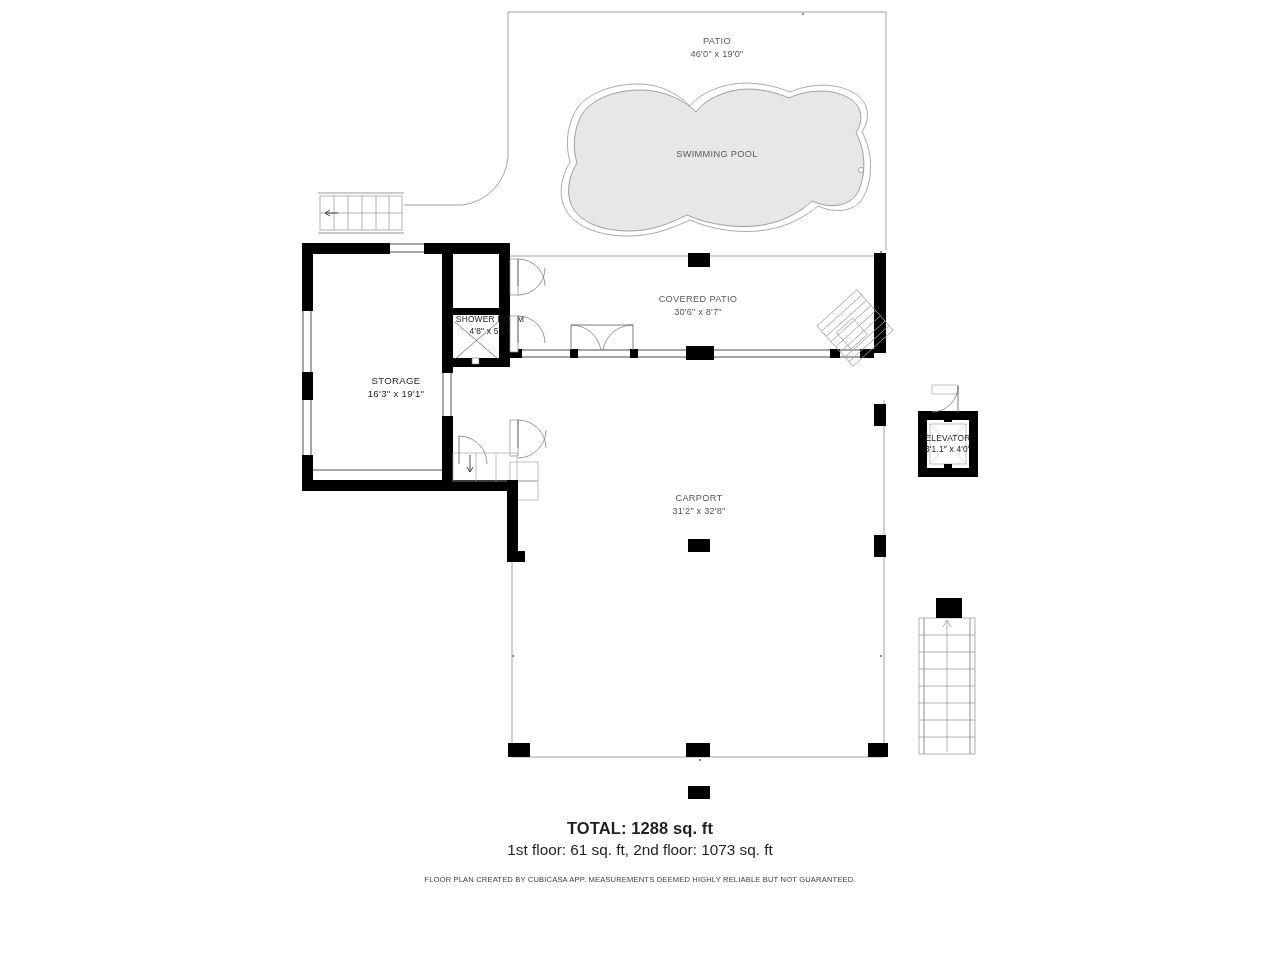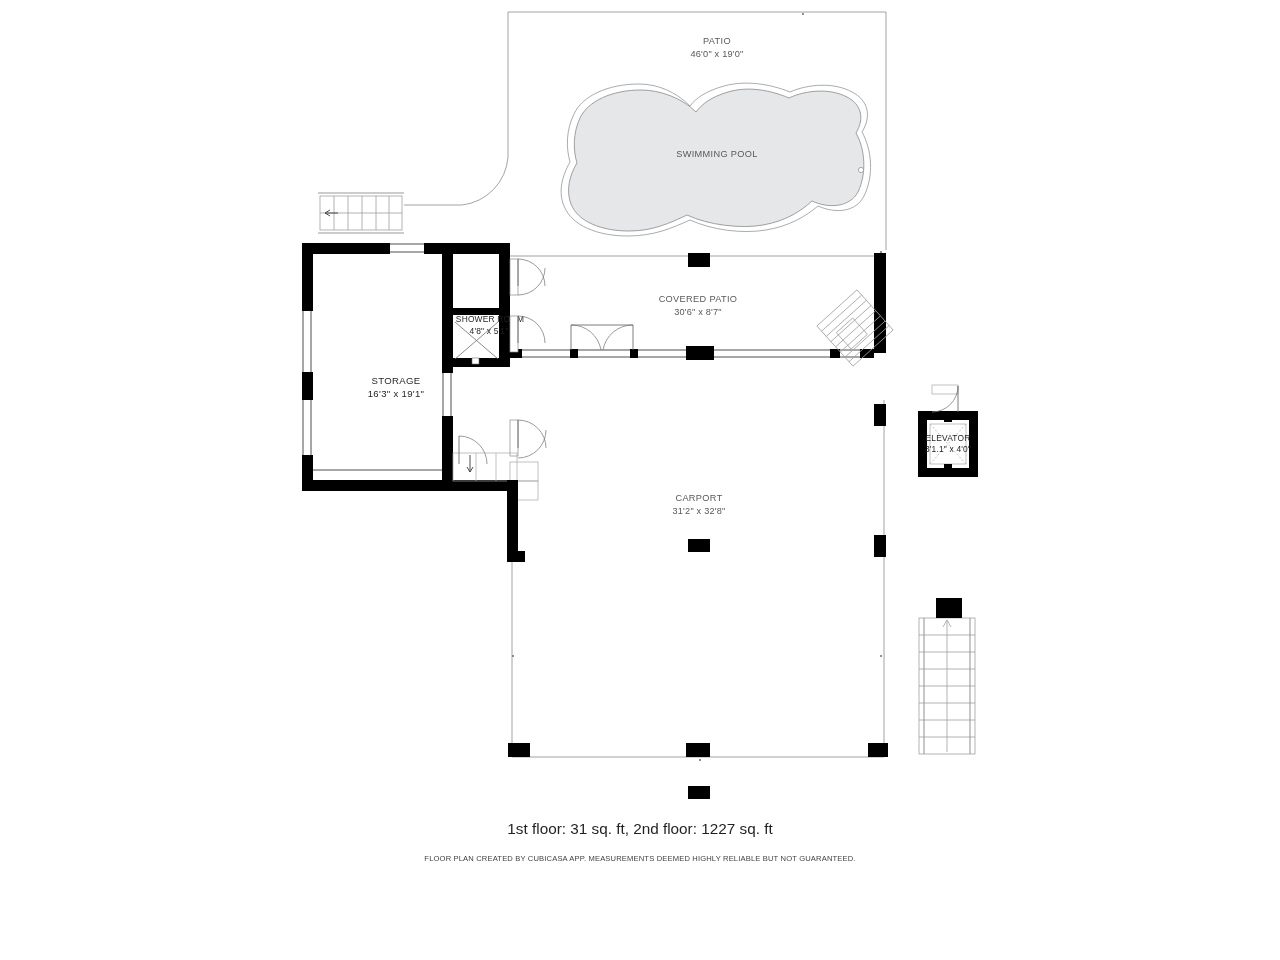--- a/index.html
+++ b/index.html
@@ -358,17 +358,18 @@
       <circle cx="803" cy="14" r="1" fill="#6e6e6e"></circle>
       <circle cx="881" cy="252" r="1" fill="#6e6e6e"></circle>
       <circle cx="881" cy="656" r="1" fill="#6e6e6e"></circle>
       <circle cx="513" cy="656" r="1" fill="#6e6e6e"></circle>
       <circle cx="700" cy="760" r="1" fill="#6e6e6e"></circle>
     </g>
 
   </svg>
 
   <div id="summary">
-    <div class="line">1st floor: 31 sq. ft, 2nd floor: 1227 sq. ft</div>
+    <div class="total">TOTAL: 1288 sq. ft</div>
+    <div class="line">1st floor: 61 sq. ft, 2nd floor: 1073 sq. ft</div>
     <div class="footer">FLOOR PLAN CREATED BY CUBICASA APP. MEASUREMENTS DEEMED HIGHLY RELIABLE BUT NOT GUARANTEED.</div>
   </div>
 
 </div>
 
 </body></html>

